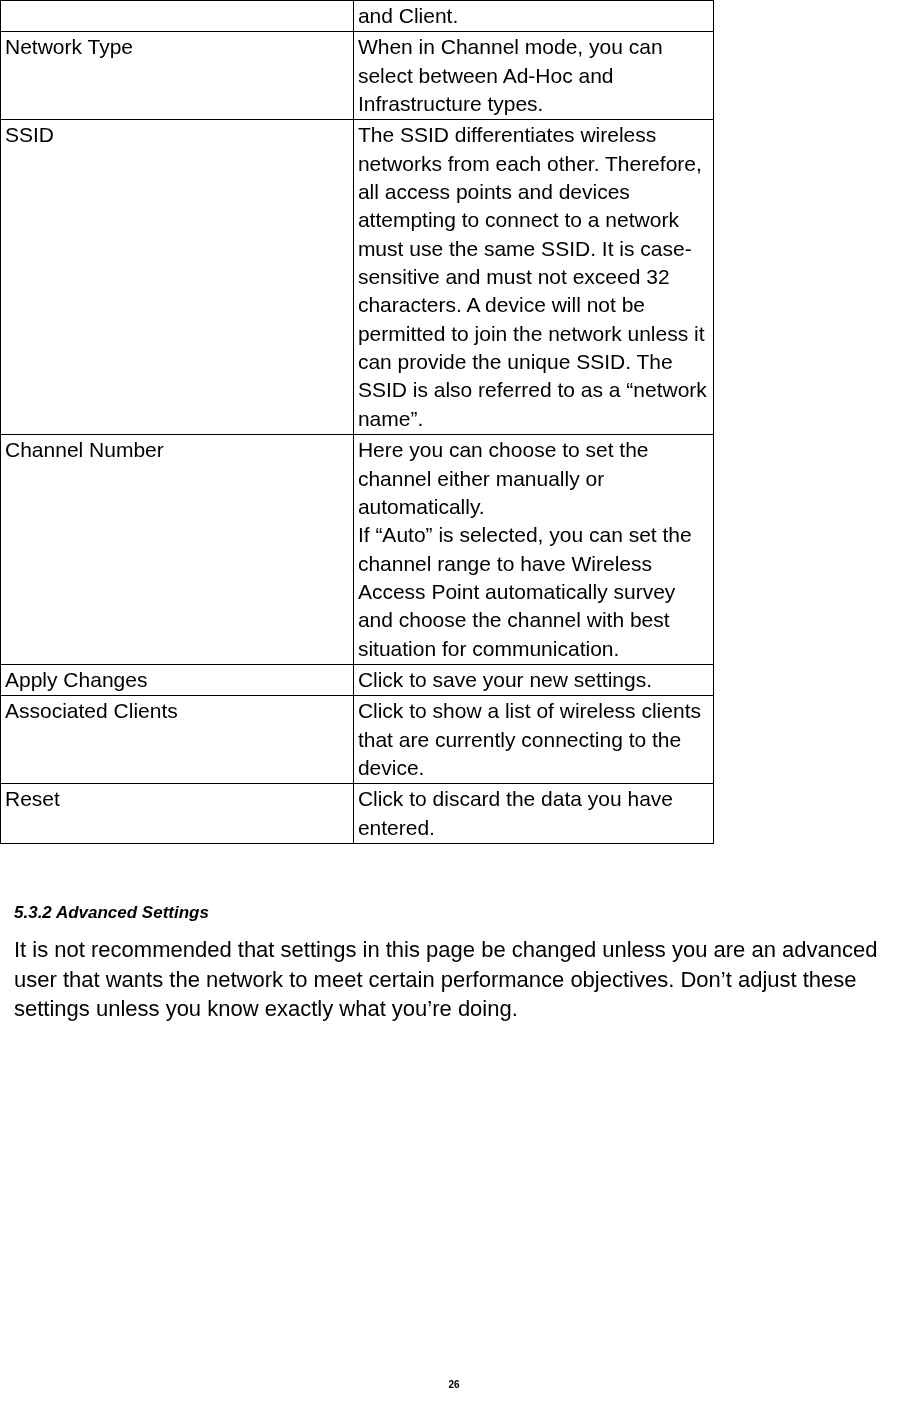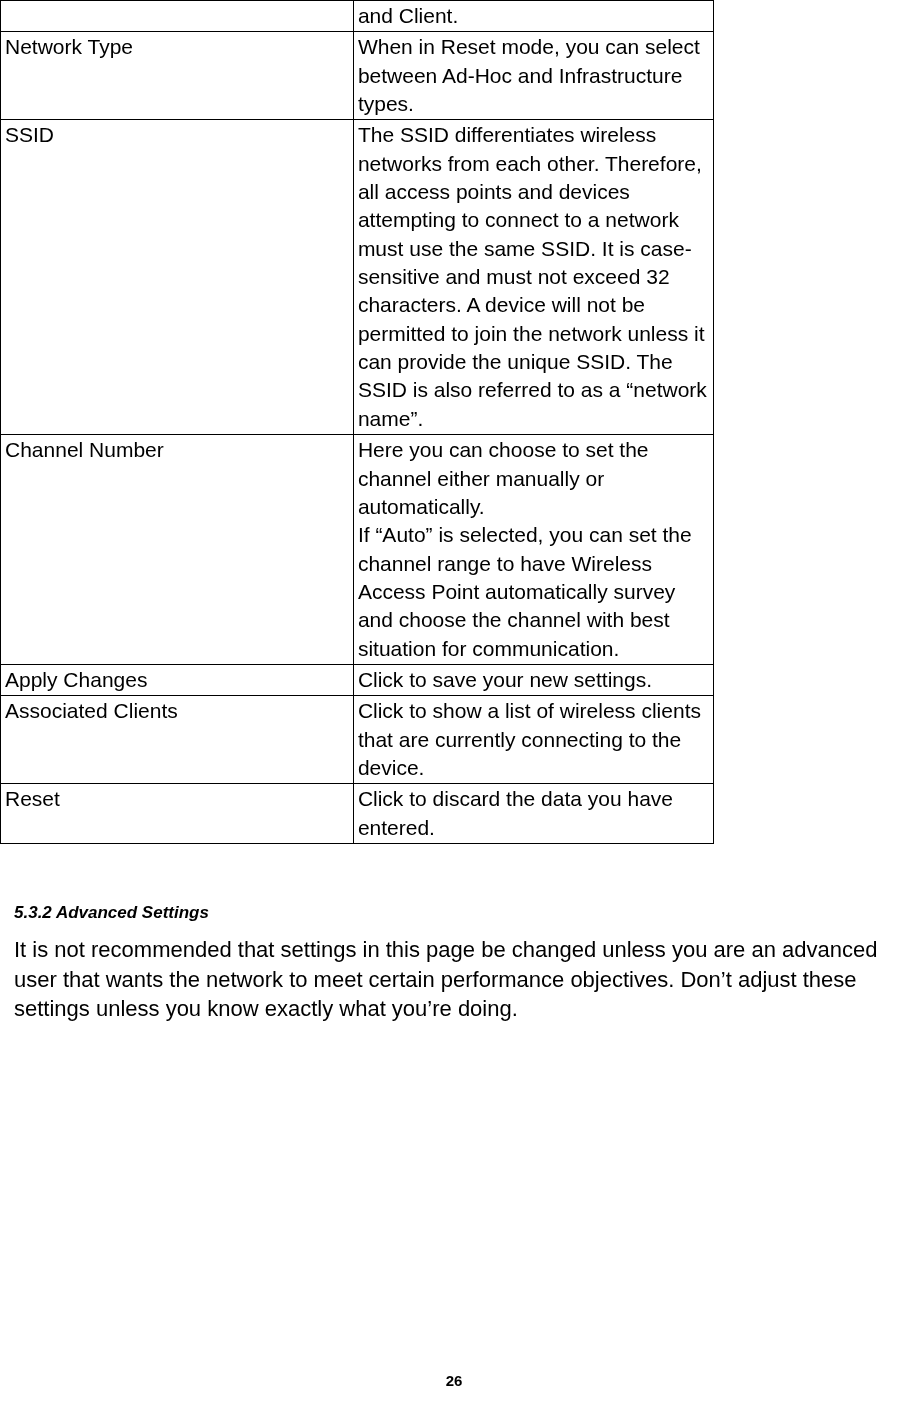--- a/index.html
+++ b/index.html
@@ -45,38 +45,38 @@
   .para {
     font-size: 22px;
     line-height: 1.35;
   }
   .page-number {
     position: absolute;
     bottom: 20px;
     left: 0;
     right: 0;
     text-align: center;
-    font-size: 15px;
+    font-size: 10px;
     font-weight: bold;
   }
 </style>
 </head>
 <body>
 
 <div class="page">
 
   <table class="defs">
     <tbody>
         <tr>
       <td class="col1"></td>
       <td class="col2">and Client.</td>
     </tr>
     <tr>
       <td class="col1">Network Type</td>
-      <td class="col2">When in Reset mode, you can select between Ad-Hoc and Infrastructure types.</td>
+      <td class="col2">When in Channel mode, you can select between Ad-Hoc and Infrastructure types.</td>
     </tr>
     <tr>
       <td class="col1">SSID</td>
       <td class="col2">The SSID differentiates wireless networks from each other. Therefore, all access points and devices attempting to connect to a network must use the same SSID. It is case-sensitive and must not exceed 32 characters. A device will not be permitted to join the network unless it can provide the unique SSID. The SSID is also referred to as a “network name”.</td>
     </tr>
     <tr>
       <td class="col1">Channel Number</td>
       <td class="col2" style="white-space:pre-line;">Here you can choose to set the channel either manually or automatically.
 If “Auto” is selected, you can set the channel range to have Wireless Access Point automatically survey and choose the channel with best situation for communication.</td>
     </tr>

